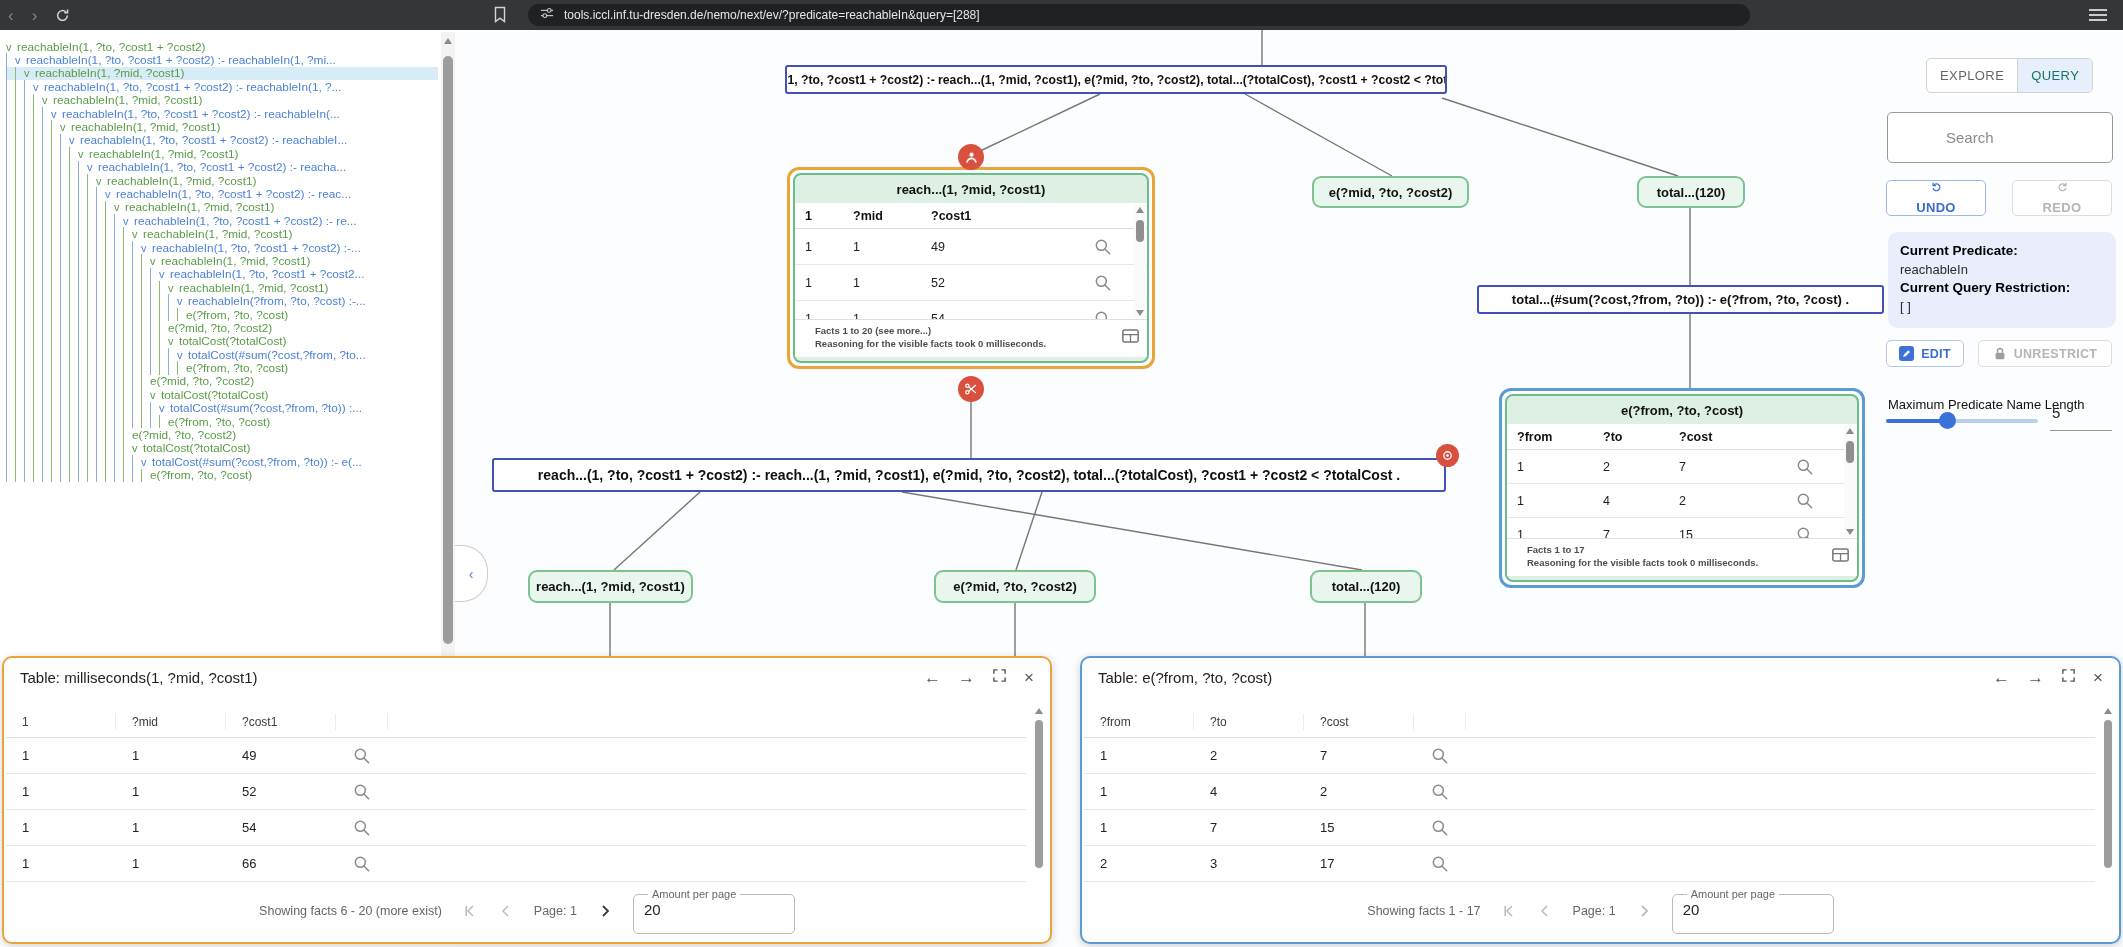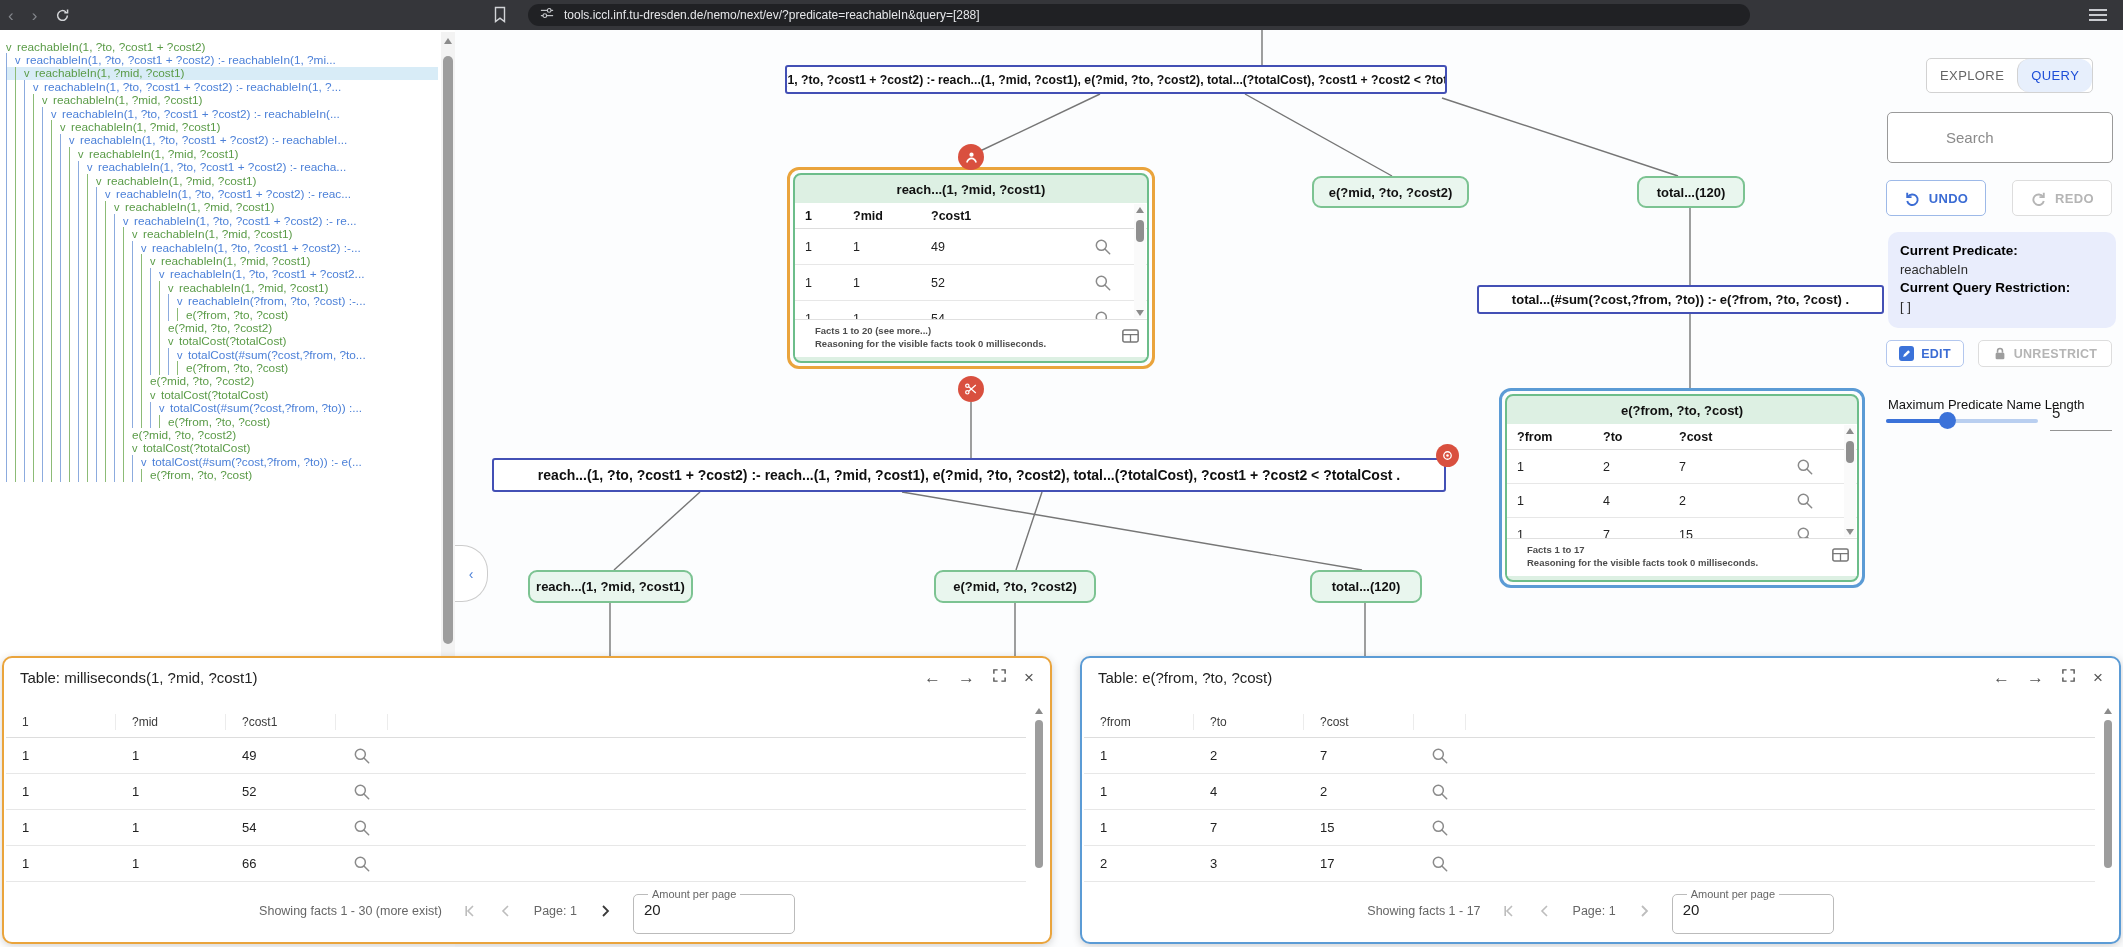--- a/index.html
+++ b/index.html
@@ -73,25 +73,25 @@
   .grid-ic { position:absolute; right:8px; top:9px; }
 
   .badge { position:absolute; width:26px; height:26px; border-radius:50%; background:#d9503f; display:flex; align-items:center; justify-content:center; z-index:6; }
   #badge-person { left:958px; top:114px; }
   #badge-scissors { left:958px; top:346px; }
   #badge-pin { left:1436px; top:414px; width:23px; height:23px; }
 
   
   .tabs { position:absolute; left:1926px; top:28px; display:flex; border:1px solid #d2d2d2; border-radius:5px; overflow:hidden; background:#fff; z-index:3; }
   .tab { padding:9px 13px; font-size:13px; color:#666; letter-spacing:.4px; cursor:pointer; }
-  .tab.active { background:#e7effc; color:#1d4ed8; border-left:1px solid #d2d2d2;border-radius:12px; }
+  .tab.active { background:#e7effc; color:#0f766e; border-left:1px solid #d2d2d2; }
   .search-box { position:absolute; left:1887px; top:82px; width:226px; height:51px; border:1px solid #9a9a9a; border-radius:5px; background:#fff; z-index:3;padding-left:44px; }
   .search-box input { width:100%; height:100%; border:none; outline:none; background:transparent; padding-left:14px; font-size:15px; color:#333; font-family:inherit; }
   .search-box input::placeholder { color:#8a8a8a; }
-  .sbtn { position:absolute; height:36px; width:100px; border-radius:5px; display:flex; align-items:center; justify-content:center; gap:8px; font-size:13px; font-weight:bold; letter-spacing:.3px; background:#fff; z-index:3; cursor:pointer; }
+  .sbtn { position:absolute; height:36px; width:100px; border-radius:5px; display:flex; align-items:center; justify-content:center; gap:8px; font-size:13px; font-weight:bold; letter-spacing:.3px; background:#fff; z-index:3; cursor:pointer;flex-direction:column; }
   #btn-undo { left:1886px; top:150px; border:1px solid #9db9e8; color:#3b6cd4; }
   #btn-redo { left:2012px; top:150px; border:1px solid #ddd; color:#b5b5b5; }
   .info-card { position:absolute; left:1888px; top:202px; width:228px; background:#e9edfc; border-radius:10px; padding:10px 12px 12px; font-size:13px; color:#2c2c2c; line-height:1.4; z-index:3; }
   .info-card .lab { font-weight:bold; font-size:13.5px; color:#000; }
   .btn2 { position:absolute; height:27px; border-radius:5px; display:flex; align-items:center; justify-content:center; gap:7px; font-size:12.5px; font-weight:bold; letter-spacing:.3px; background:#fff; z-index:3; cursor:pointer; }
   #btn-edit { left:1886px; top:310px; width:78px; border:1px solid #b3c7ee; color:#3b6cd4; }
   #btn-unres { left:1978px; top:310px; width:134px; border:1px solid #ddd; color:#b5b5b5; }
   .slider-label { position:absolute; left:1888px; top:356px; font-size:13px; color:#111; z-index:3;margin-top:11px; }
   .slider { position:absolute; left:1886px; top:382px; width:152px; height:18px; z-index:3; }
   .slider .track { position:absolute; top:7px; left:0; width:100%; height:4px; border-radius:2px; background:#b9cff0; }
@@ -1022,21 +1022,21 @@
               <line x1="14.6" y1="14.6" x2="20" y2="20" stroke="#8a8a8a" stroke-width="1.8" stroke-linecap="round"></line>
             </svg>
           </div>
         </div>
       </div>
     <div class="p-sb">
       <div class="tri-up" style="margin-top:2px;"></div>
       <div class="thumb"></div>
     </div>
     <div class="p-foot">
-      <span>Showing facts 1 - 30 (more exist)</span>
+      <span>Showing facts 6 - 20 (more exist)</span>
       <span class="pg">
           <svg width="16" height="16" viewBox="0 0 16 16">
             <path d="M11 3L6 8l5 5" stroke="currentColor" stroke-width="1.6" fill="none"></path>
             <line x1="4.2" y1="3" x2="4.2" y2="13" stroke="currentColor" stroke-width="1.6"></line>
           </svg>
         </span>
       <span class="pg">
           <svg width="16" height="16" viewBox="0 0 16 16">
             <path d="M10 3L5 8l5 5" stroke="currentColor" stroke-width="1.6" fill="none"></path>
           </svg>

